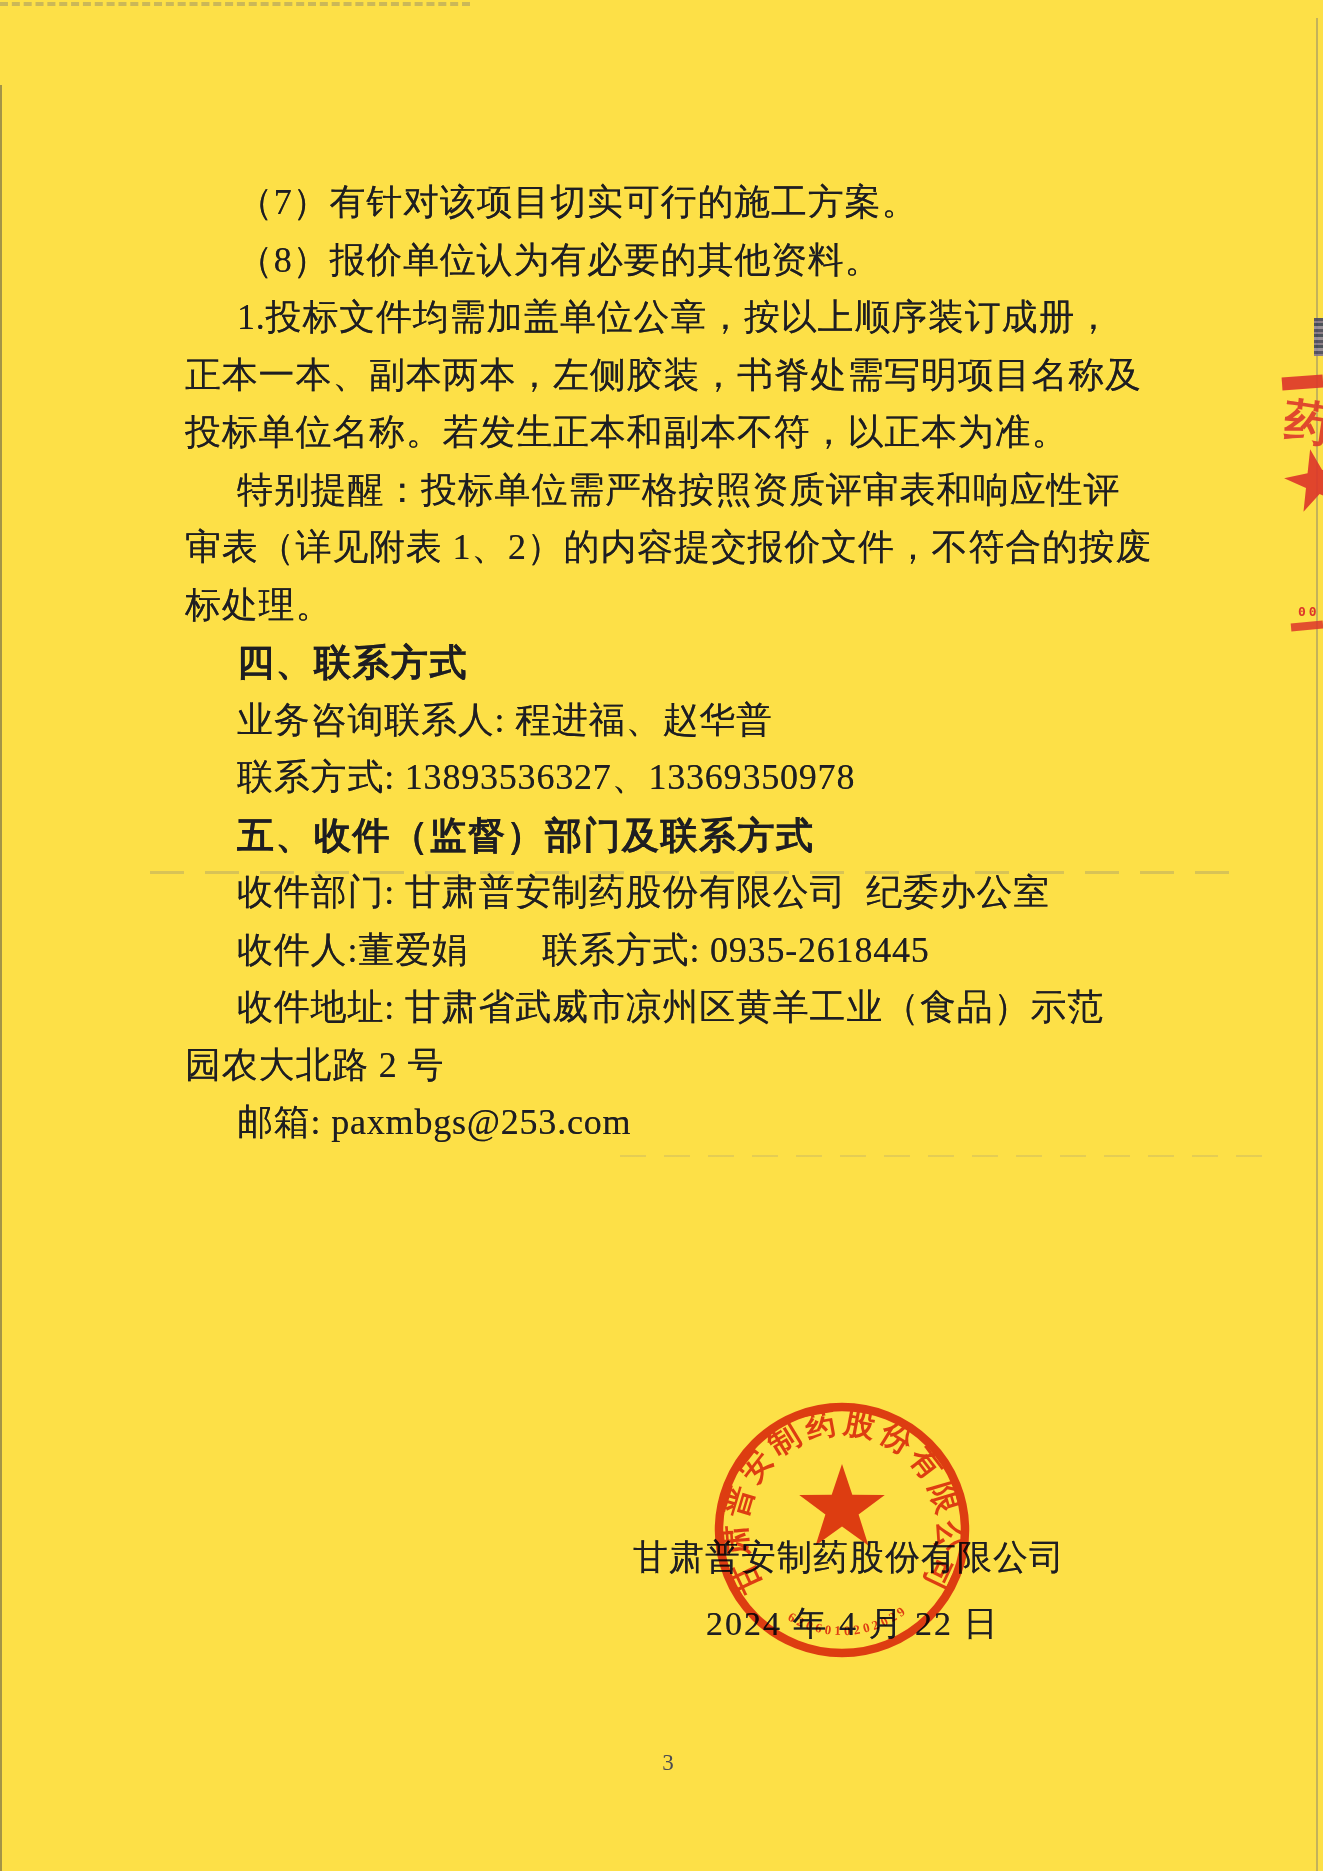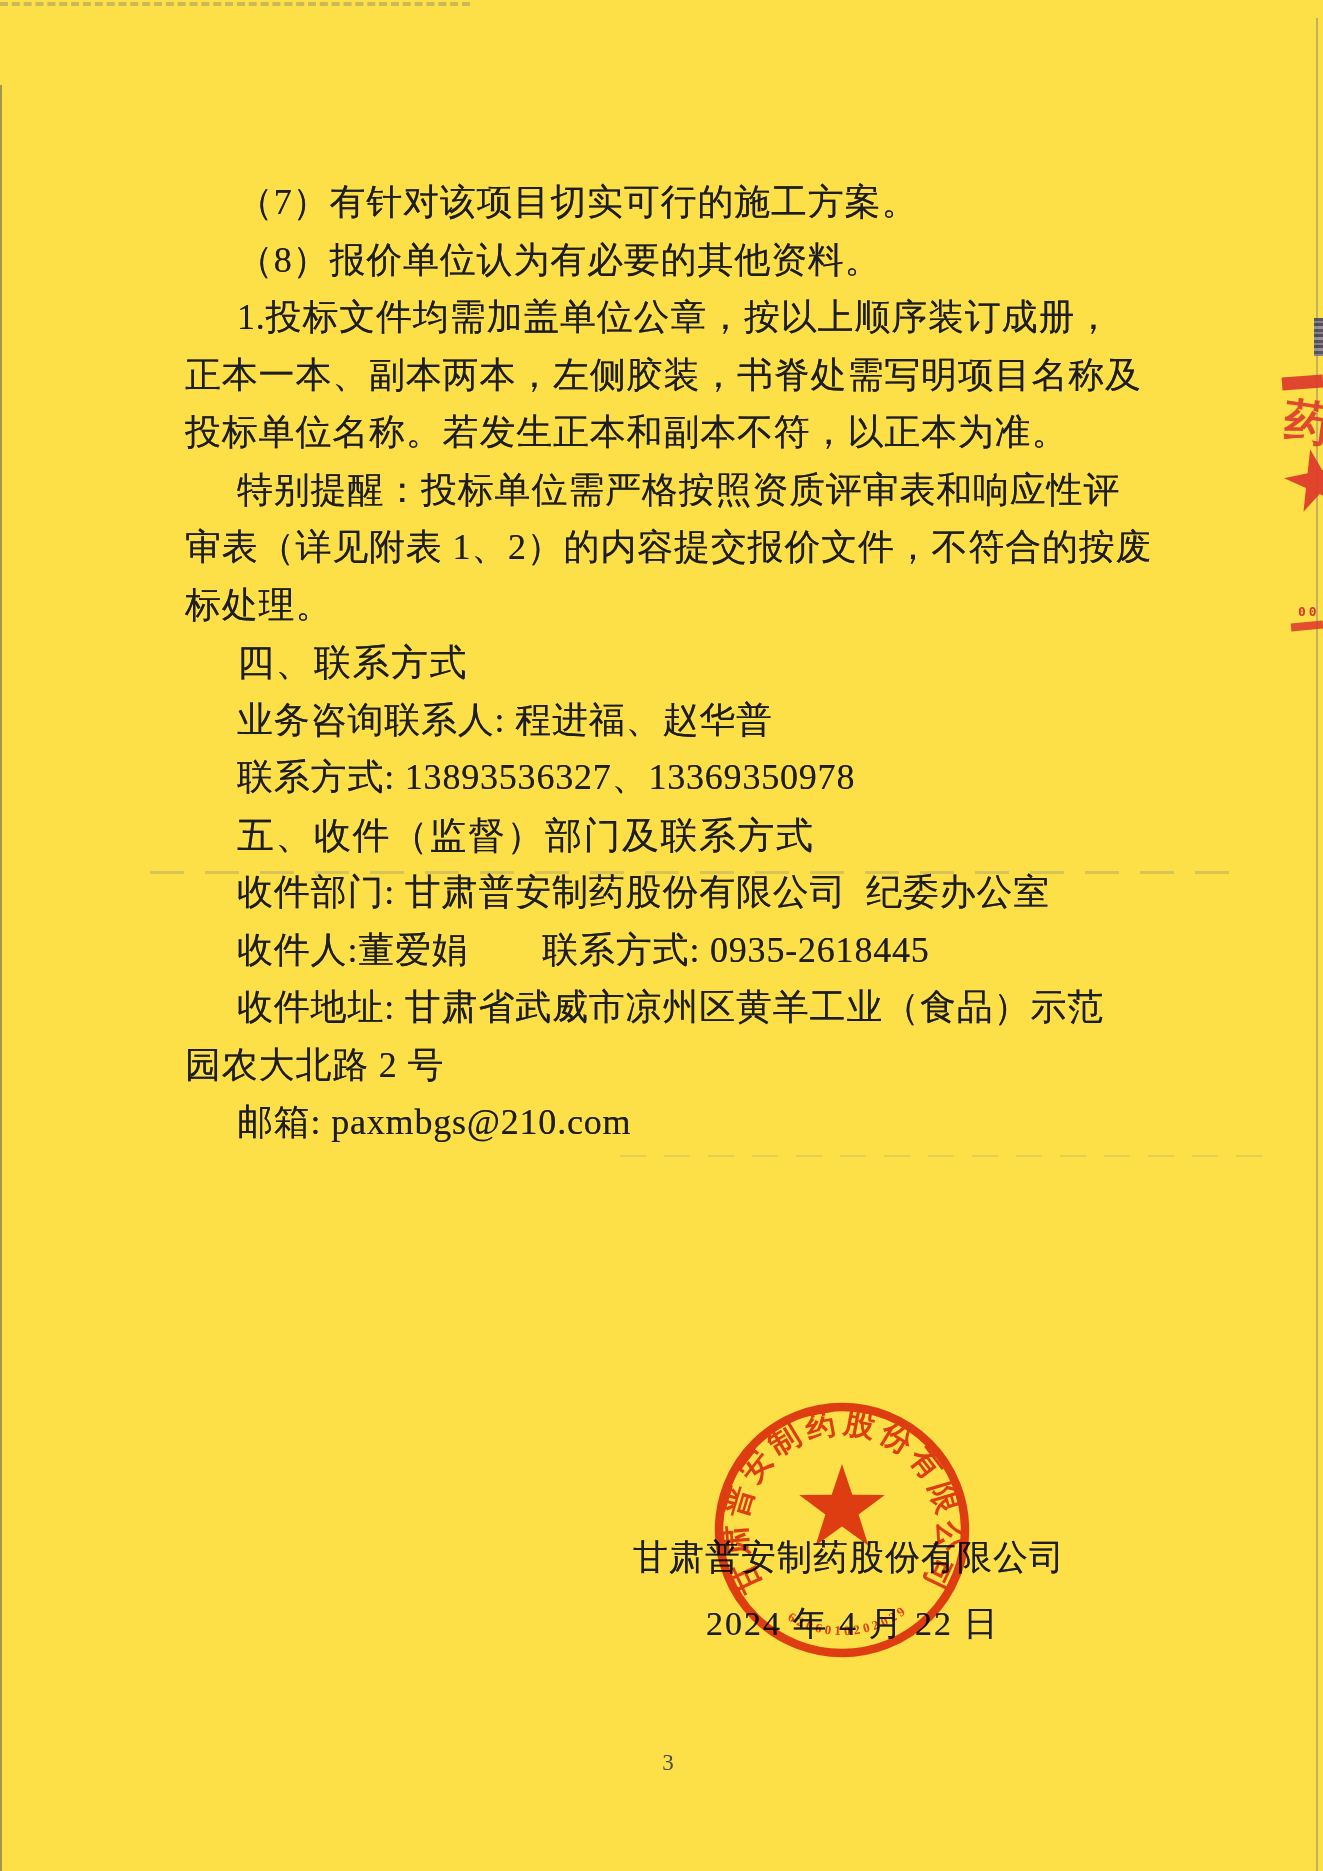--- a/index.html
+++ b/index.html
@@ -43,21 +43,21 @@
     text-shadow:0 0 .6px rgba(30,30,34,.75);
   }
   .doc-body p{
     margin:0;
     white-space:pre-wrap;
     text-indent:52px;
   }
   .p-bold{font-weight:normal;}
   .p-heading{
     font-family:"Liberation Sans","DejaVu Sans",sans-serif;
-    font-weight:normal;
+    font-weight:bold;
     font-size:37px;
     letter-spacing:1.5px;
   }
   
   .sig-company{
     position:absolute;left:633px;top:1534px;
     font-size:35px;letter-spacing:1px;
     text-shadow:0 0 .6px rgba(30,30,34,.7);
   }
   .sig-date{
@@ -131,21 +131,21 @@
 审表（详见附表 1、2）的内容提交报价文件，不符合的按废
 标处理。</p>
     <p class="p-heading">四、联系方式</p>
     <p>业务咨询联系人: 程进福、赵华普</p>
     <p>联系方式: 13893536327、13369350978</p>
     <p class="p-heading">五、收件（监督）部门及联系方式</p>
     <p>收件部门: 甘肃普安制药股份有限公司  纪委办公室</p>
     <p>收件人:董爱娟　　联系方式: 0935-2618445</p>
     <p>收件地址: 甘肃省武威市凉州区黄羊工业（食品）示范
 园农大北路 2 号</p>
-    <p>邮箱: paxmbgs@210.com</p>
+    <p>邮箱: paxmbgs@253.com</p>
   </div>
 
   <div class="sig-company">甘肃普安制药股份有限公司</div>
   <div class="sig-date">2024 年 4 月 22 日</div>
 
   <svg class="seal" viewBox="0 0 282 292" xmlns="http://www.w3.org/2000/svg">
     <defs>
       <path id="ringTextPath" d="M 62.5 200.4 A 97 97 0 1 1 217.5 200.4" fill="none"></path>
       <path id="codePath" d="M 76.8 225.9 A 105 105 0 0 0 203.2 225.9" fill="none"></path>
     </defs>

